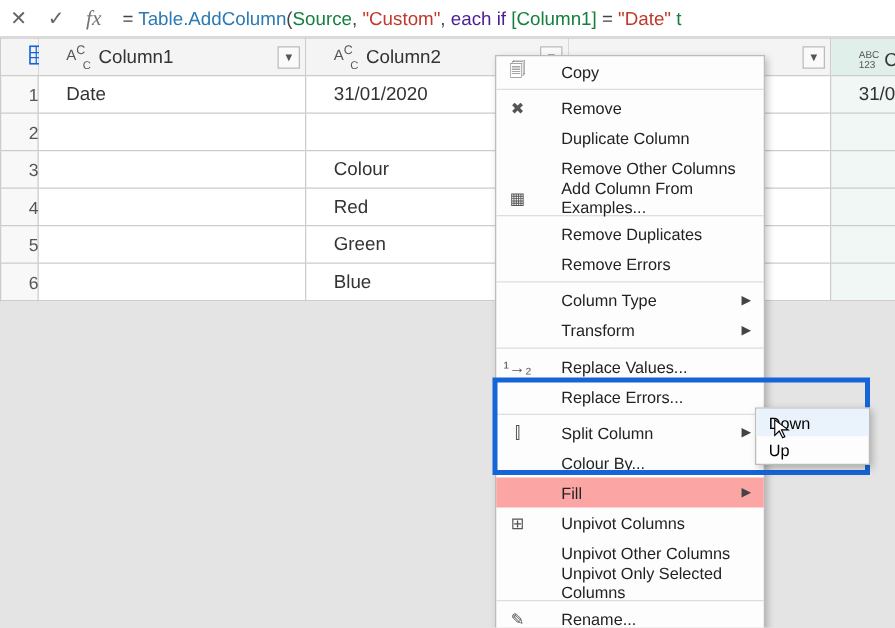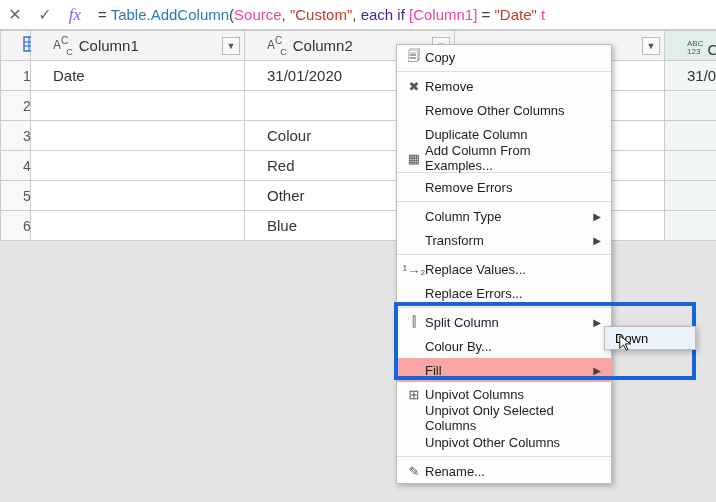--- a/index.html
+++ b/index.html
@@ -1,26 +1,26 @@
 <!DOCTYPE html>
 <html><head>
 <meta charset="utf-8">
 <style>
   * { box-sizing: border-box; margin: 0; padding: 0; font-family: "Segoe UI", Arial, sans-serif; }
   body { background: #e4e4e4; width: 716px; height: 502px; overflow: hidden; position: relative; }
 
   
   .formula-bar { display: flex; align-items: center; background: #fff; height: 30px; border-bottom: 1px solid #ccc; }
   .fb-btn { width: 30px; height: 30px; display: flex; align-items: center; justify-content: center; color: #666; font-size: 16px; }
-  .fb-btn.fx { font-style: italic; font-family: "Times New Roman", serif; font-size: 17px; color: #8b5cf6; }
+  .fb-btn.fx { font-style: italic; font-family: "Times New Roman", serif; font-size: 17px; color: #737373; }
   .formula-text { flex: 1; padding: 0 8px; font-family: Consolas, monospace; font-size: 15px; white-space: nowrap; overflow: hidden; }
   .tok-eq   { color: #444; }
   .tok-func { color: #2b7ab3; }
   .tok-punc { color: #444; }
-  .tok-id   { color: #ec4899; }
+  .tok-id   { color: #15803d; }
   .tok-str  { color: #c0392b; }
   .tok-key  { color: #4c1d95; }
 
   
   .grid-wrap { background: #fff; }
   .grid { border-collapse: collapse; width: 100%; table-layout: fixed; }
   .grid th, .grid td { border: 1px solid #ccc; height: 30px; font-size: 15px; color: #333; text-align: left; padding: 0 22px; vertical-align: middle; background: #fff; }
   .grid th { background: #f4f4f4; font-weight: normal; position: relative; }
   .grid th.rownum-head, .grid td.rownum { width: 30px; text-align: center; color: #555; background: #f8f8f8; font-size:14px; }
   .grid th.rownum-head { background:#f4f4f4; }
@@ -37,21 +37,21 @@
 
   
   .grid th.custom-col { background: #e0efe9; }
   .grid td.custom-col { background: #f0f7f4; }
 
   
   .ctx { position: absolute; left: 396px; top: 44px; width: 216px; background: #fdfdfd; border: 1px solid #bcbcbc; box-shadow: 2px 2px 6px rgba(0,0,0,0.25); font-size: 13px; color: #222; }
   .ctx .item { display: flex; align-items: center; height: 24px; padding: 0 10px 0 6px; position: relative; }
   .ctx .sep { height: 1px; background: #ddd; margin: 2px 0; }
   .ctx .ico { width: 22px; display: inline-flex; align-items: center; justify-content: center; font-size: 13px; color: #555; }
-  .ctx .lbl { flex: 1; }
+  .ctx .lbl { flex: 1; margin-left: 24px; }
   .ctx .arrow { font-size: 10px; color: #444; }
 
   
   .hl { position: absolute; border: 4px solid #1565d8; pointer-events: none; }
   .hl.main { left: 394px; top: 302px; width: 302px; height: 78px; }
 
   
   .submenu { position: absolute; left: 604px; top: 326px; width: 92px; background: #fdfdfd; border: 1px solid #bcbcbc; box-shadow: 2px 2px 6px rgba(0,0,0,0.25); font-size: 13px; z-index: 50; }
   .submenu .item { height: 22px; display: flex; align-items: center; padding: 0 10px; }
   .submenu .item.hover { background: #eaf3fb; }
@@ -145,21 +145,21 @@
         <tr>
           <td class="rownum">4</td>
           <td></td>
           <td>Red</td>
           <td></td>
           <td class="custom-col"></td>
         </tr>
         <tr>
           <td class="rownum">5</td>
           <td></td>
-          <td>Other</td>
+          <td>Green</td>
           <td></td>
           <td class="custom-col"></td>
         </tr>
         <tr>
           <td class="rownum">6</td>
           <td></td>
           <td>Blue</td>
           <td></td>
           <td class="custom-col"></td>
         </tr>
@@ -172,33 +172,37 @@
     <span class="ico">🗐</span>
     <span class="lbl">Copy</span>
   </div>
   <div class="sep"></div>
   <div class="item">
     <span class="ico">✖</span>
     <span class="lbl">Remove</span>
   </div>
   <div class="item">
     <span class="ico"></span>
+    <span class="lbl">Duplicate Column</span>
+  </div>
+  <div class="item">
+    <span class="ico"></span>
     <span class="lbl">Remove Other Columns</span>
-  </div>
-  <div class="item">
-    <span class="ico"></span>
-    <span class="lbl">Duplicate Column</span>
   </div>
   <div class="item">
     <span class="ico">▦</span>
     <span class="lbl">Add Column From Examples...</span>
   </div>
   <div class="sep"></div>
   <div class="item">
     <span class="ico"></span>
+    <span class="lbl">Remove Duplicates</span>
+  </div>
+  <div class="item">
+    <span class="ico"></span>
     <span class="lbl">Remove Errors</span>
   </div>
   <div class="sep"></div>
   <div class="item">
     <span class="ico"></span>
     <span class="lbl">Column Type</span>
     <span class="arrow">▶</span>
   </div>
   <div class="item">
     <span class="ico"></span>
@@ -228,37 +232,40 @@
     <span class="ico"></span>
     <span class="lbl">Fill</span>
     <span class="arrow">▶</span>
   </div>
   <div class="item">
     <span class="ico">⊞</span>
     <span class="lbl">Unpivot Columns</span>
   </div>
   <div class="item">
     <span class="ico"></span>
+    <span class="lbl">Unpivot Other Columns</span>
+  </div>
+  <div class="item">
+    <span class="ico"></span>
     <span class="lbl">Unpivot Only Selected Columns</span>
-  </div>
-  <div class="item">
-    <span class="ico"></span>
-    <span class="lbl">Unpivot Other Columns</span>
   </div>
   <div class="sep"></div>
   <div class="item">
     <span class="ico">✎</span>
     <span class="lbl">Rename...</span>
   </div>
 
 </div>
 
 <div class="submenu">
   <div class="item hover">
     <span>Down</span>
+  </div>
+  <div class="item">
+    <span>Up</span>
   </div>
 </div>
 
 <div class="hl main"></div>
 
 <div class="cursor">
   <svg viewBox="0 0 20 20">
       <path d="M2 2 L2 16 L6 12 L9 18 L11 17 L8 11 L14 11 Z" fill="#fff" stroke="#000" stroke-width="1"></path>
     </svg>
 </div>

